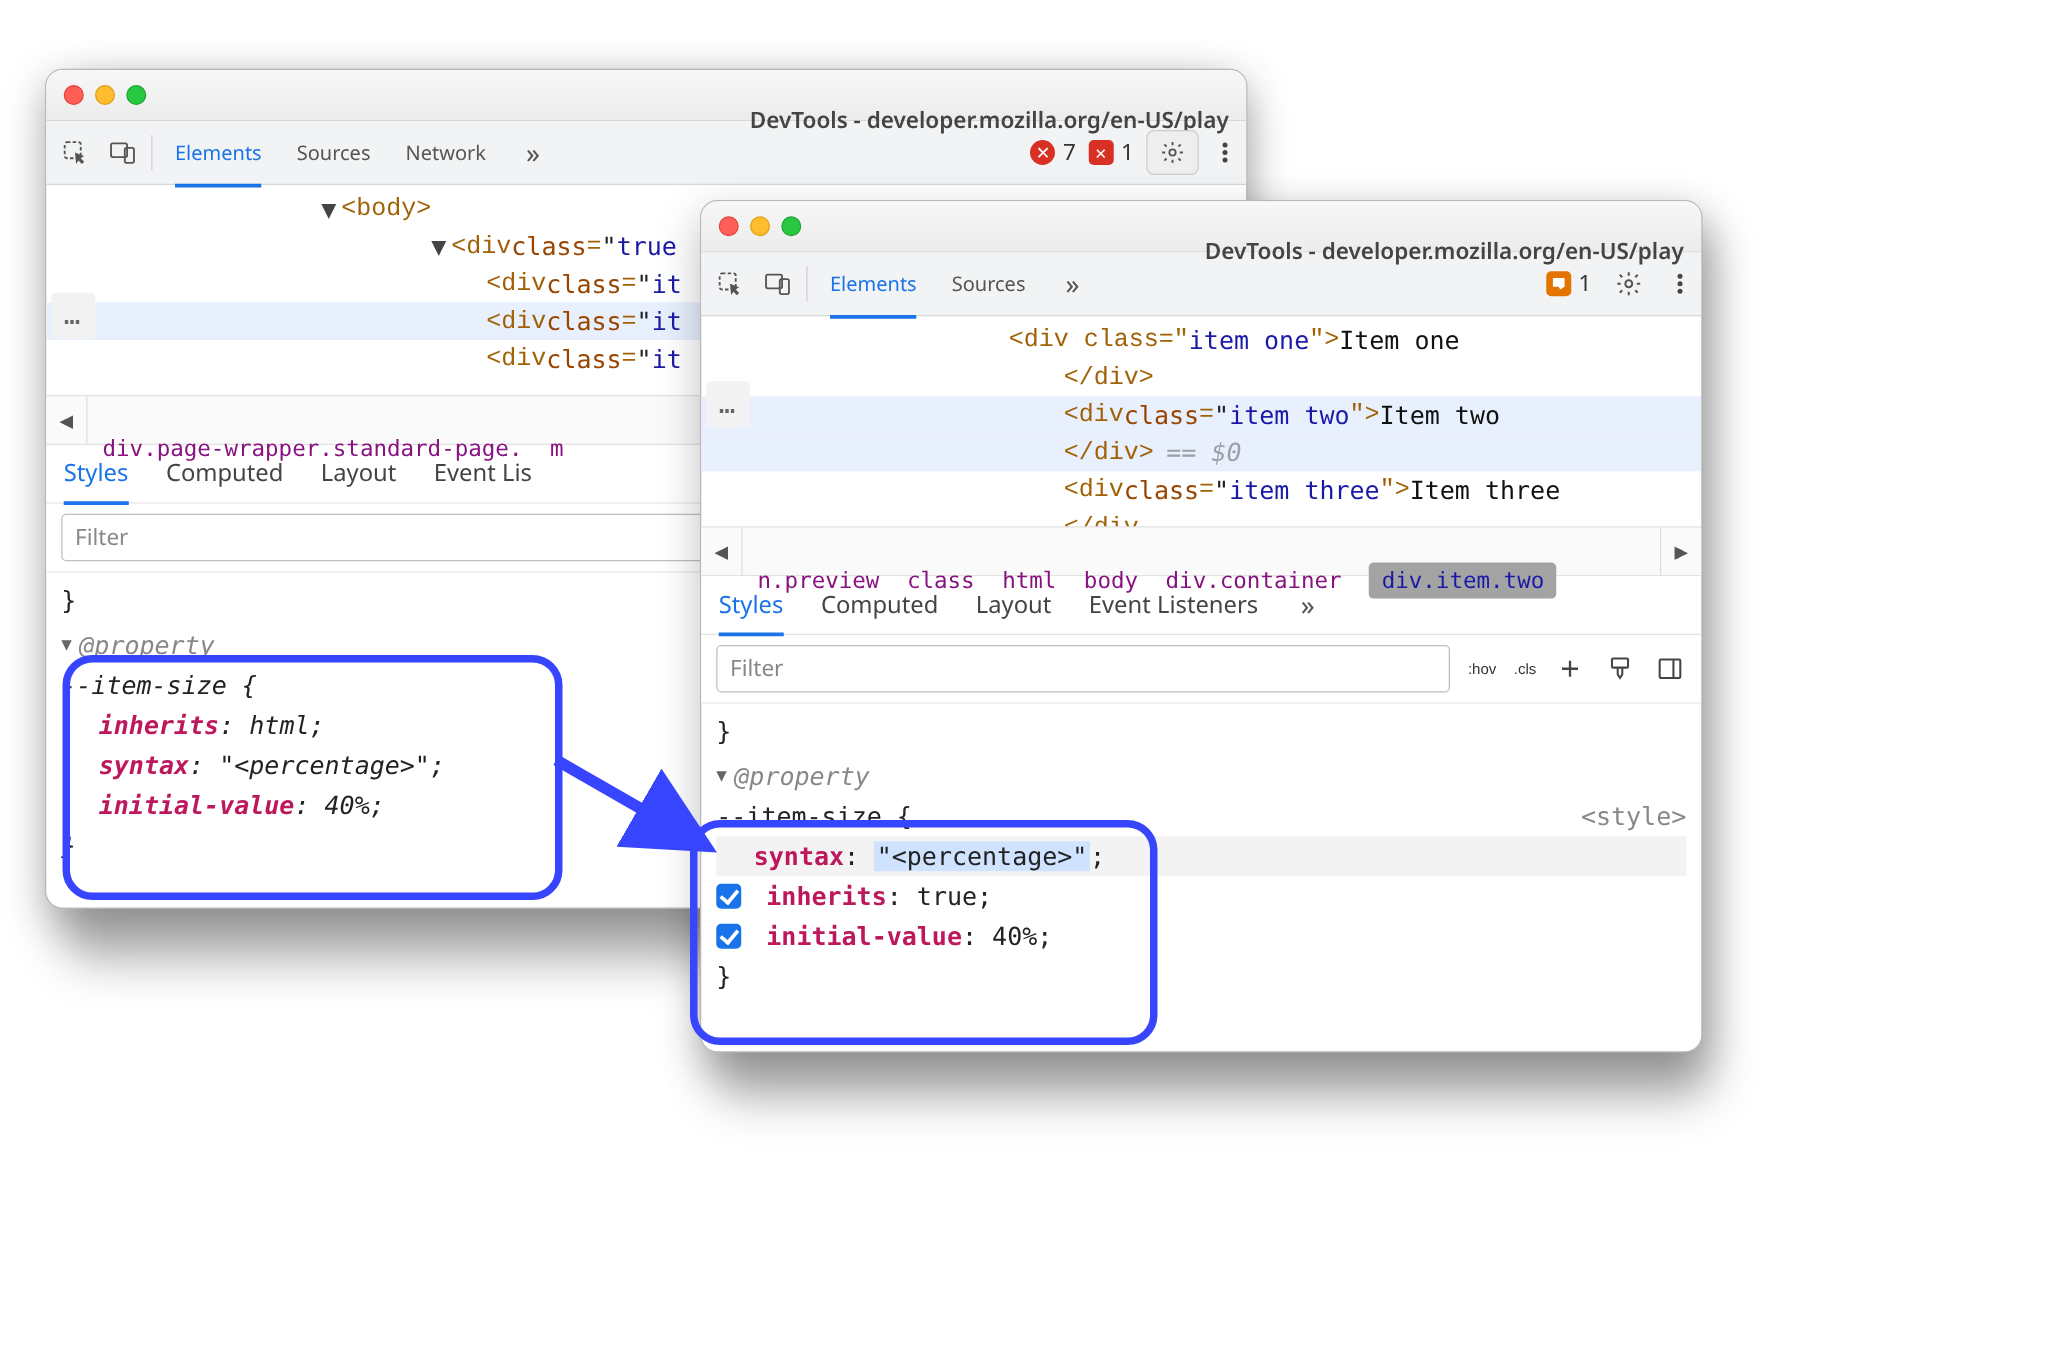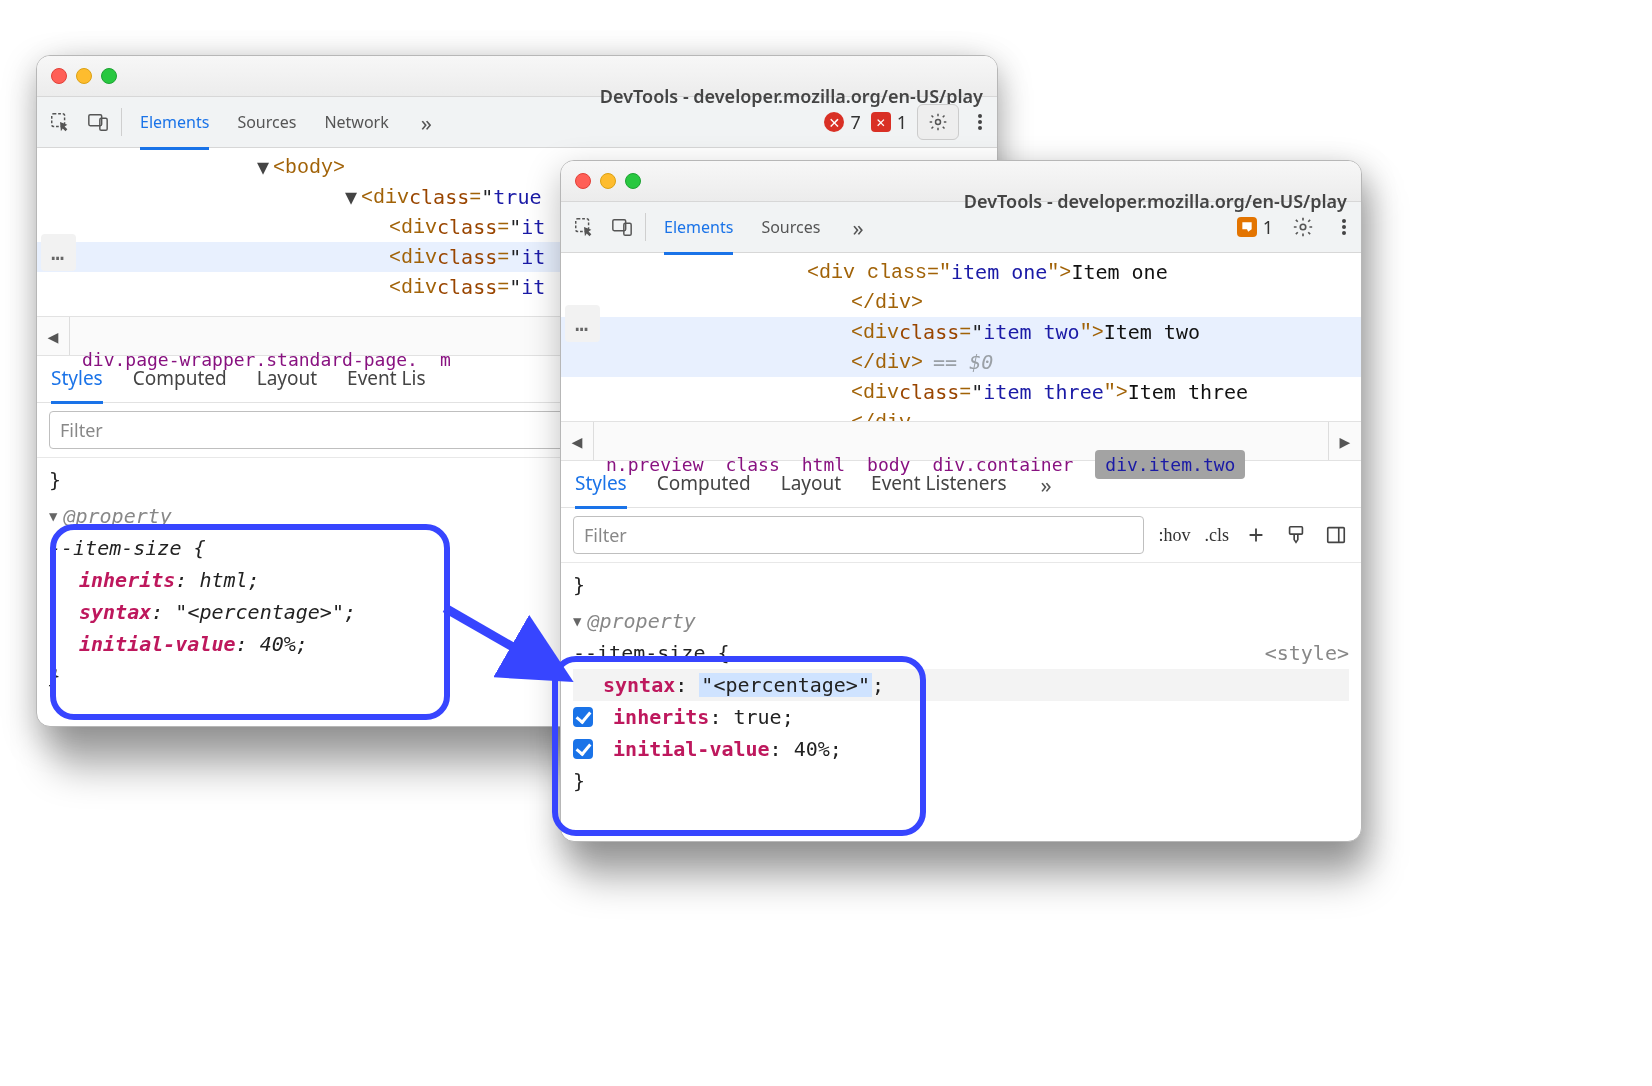--- a/index.html
+++ b/index.html
@@ -59,21 +59,21 @@
   .cbtn{width:32px;height:100%;display:flex;align-items:center;justify-content:center;border-right:1px solid #ddd;cursor:pointer;color:#555;}
   .cbtn.rt{border-left:1px solid #ddd;border-right:none;}
   .crumbs{display:flex;gap:22px;padding-left:12px;flex:1;overflow:hidden;align-items:center;}
   .crumb{color:#881280;cursor:pointer;white-space:nowrap;margin-top:46px;}
   .crumb.sel{background:#a3a3a3;color:#1a1aa6;padding:4px 10px;border-radius:4px;}
   .subtabs{display:flex;gap:30px;padding:0 14px;height:46px;align-items:center;border-bottom:1px solid #e2e2e2;background:#fff;}
   .subtab{font-size:19px;color:#444;height:100%;display:flex;align-items:center;border-bottom:3px solid transparent;cursor:pointer;}
   .subtab.active{color:var(--blue);border-bottom-color:var(--blue);}
   .filterrow{display:flex;align-items:center;gap:14px;padding:8px 12px;border-bottom:1px solid #e8e8e8;background:#fff;}
   .filter{flex:1;height:36px;border:1px solid #bfbfbf;border-radius:4px;padding:0 10px;font-size:18px;color:#888;display:flex;align-items:center;background:#fff;}
-  .fcmd{font-family:Liberation Serif, serif;font-size:18px;color:#333;cursor:pointer;}
+  .fcmd{font-family:Liberation Sans, sans-serif;font-size:12px;color:#333;cursor:pointer;}
   .ficon{width:26px;height:26px;display:flex;align-items:center;justify-content:center;cursor:pointer;color:#444;}
   .styles{font-family:var(--mono);font-size:20px;padding:6px 12px 18px;}
   .ruleline{line-height:32px;font-style:italic;color:#222;}
   .ruleline .prop{color:#be185d;font-weight:bold;}
   .atprop{color:#888;font-style:italic;display:flex;align-items:center;gap:6px;margin:8px 0 4px;}
   .atcret{color:#666;font-size:14px;}
   .srcref{float:right;color:#888;font-style:normal;}
   .chk{appearance:none;width:20px;height:20px;border:2px solid #1a73e8;border-radius:4px;background:#1a73e8;position:relative;margin:0 8px 0 0;vertical-align:-3px;cursor:pointer;}
   .chk:before{content:"";position:absolute;left:4px;top:0;width:6px;height:11px;border:solid #fff;border-width:0 3px 3px 0;transform:rotate(40deg);}
   .editsel{background:#cfe3ff;padding:0 2px;}

